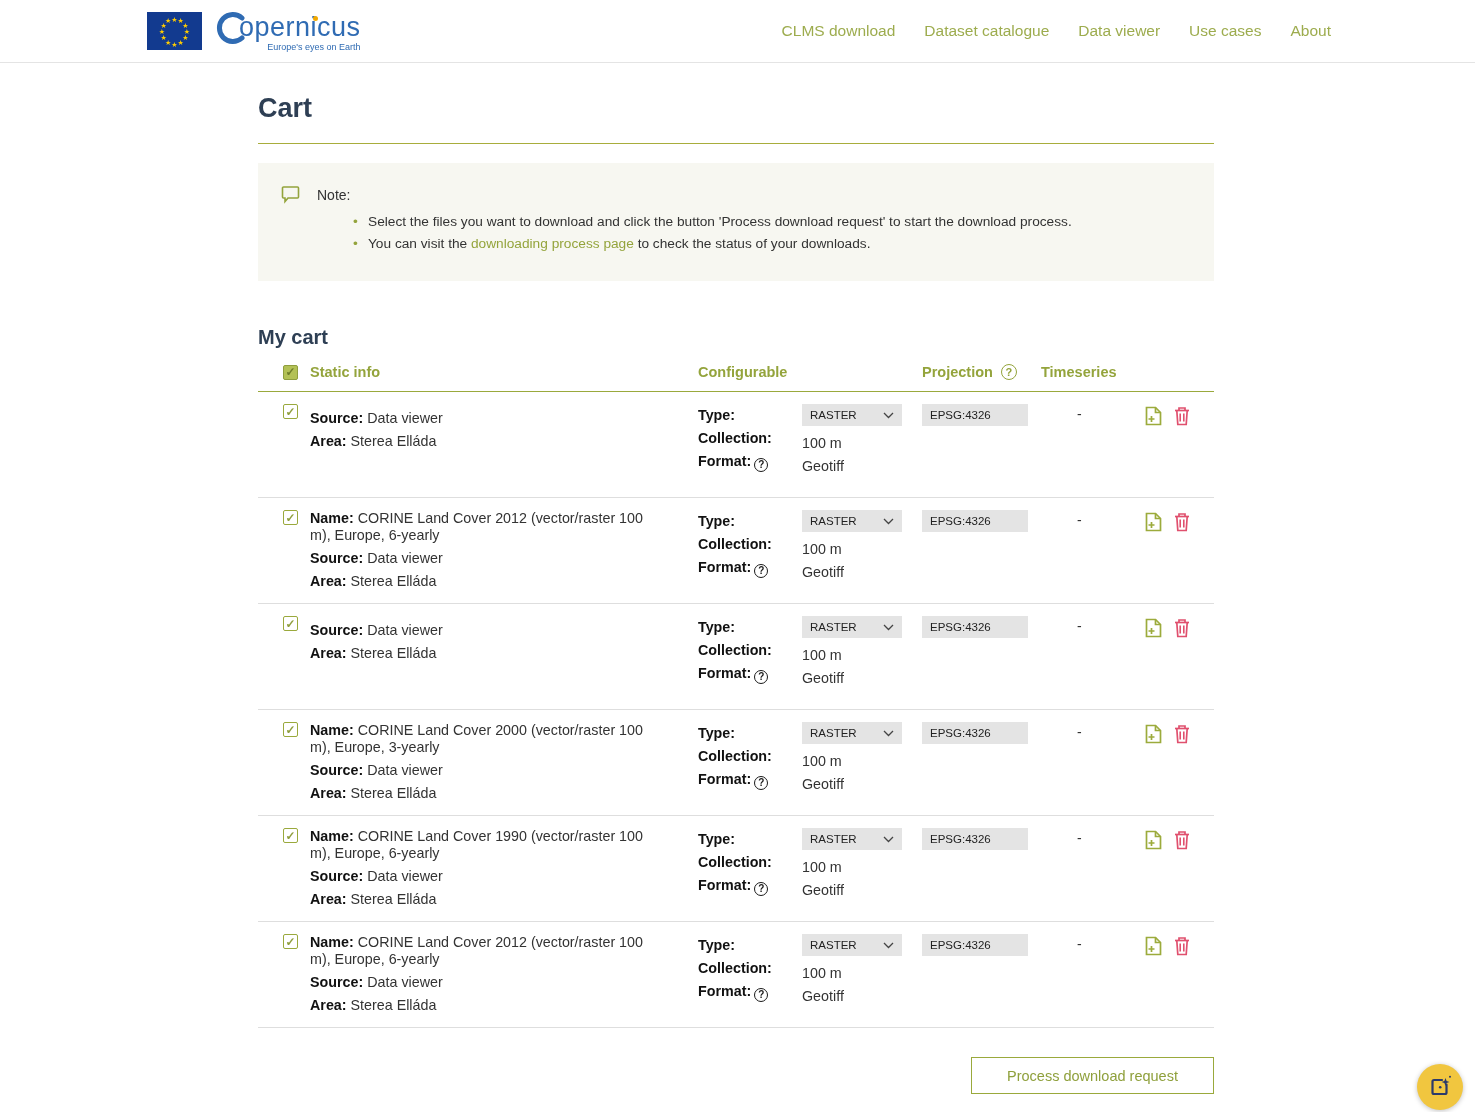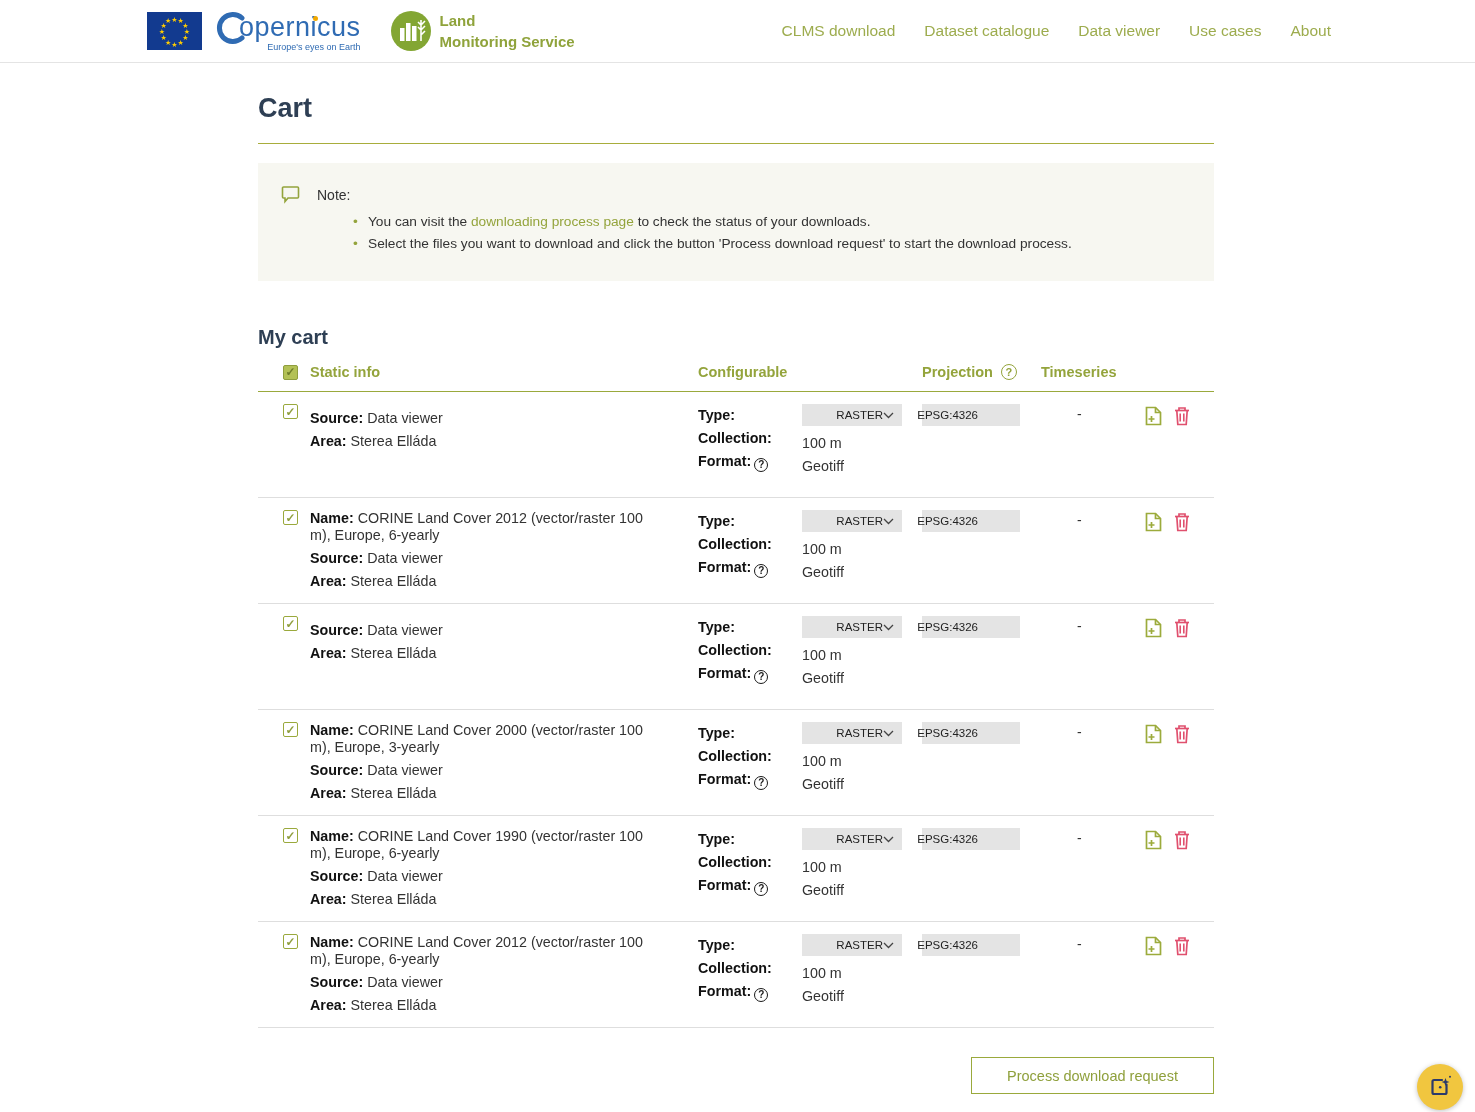--- a/index.html
+++ b/index.html
@@ -45,22 +45,22 @@
   .cb.all .check { color:#6f7d2a; }
 
   .cart-row { display:grid; grid-template-columns:27px 388px 104px 120px 119px 104px auto; padding:12px 0 0 25px; height:106px; border-bottom:1px solid #dedede; align-items:start; }
   .col-static { font-size:14.3px; max-width:352px; }
   .lbl { font-weight:bold; color:#111; }
   .name-line { line-height:17px; }
   .meta-line { margin-top:6px; line-height:17px; }
   .cfg-lbl { font-weight:bold; color:#111; font-size:14.3px; line-height:23px; white-space:nowrap; }
   .qmark { display:inline-flex; width:14px; height:14px; border-radius:50%; border:1.5px solid #1a1a1a; color:#1a1a1a; font-size:10px; font-weight:bold; align-items:center; justify-content:center; margin-left:3px; vertical-align:-2px; cursor:pointer; }
   .qmark.olive { width:16px; height:16px; border-color:#94a43c; color:#94a43c; font-size:11px; }
-  .dropdown { width:100px; height:22px; background:#e4e4e4; display:flex; align-items:center; justify-content:flex-end; padding:0 8px; font-size:11.5px; color:#222; cursor:pointer; }
-  .dd-proj { width:98px;gap:34px; }
+  .dropdown { width:100px; height:22px; background:#e4e4e4; display:flex; align-items:center; justify-content:space-between; padding:0 8px; font-size:11.5px; color:#222; cursor:pointer; }
+  .dd-proj { width:106px;gap:34px; }
   .val { margin-top:9px; font-size:14.3px; }
   .val + .val { margin-top:7px; }
   .ts { font-size:14px; padding-left:36px; padding-top:2px; }
   .row-actions { display:flex; gap:12px; padding-top:2px; }
   .icon-btn { cursor:pointer; display:inline-flex; }
 
   .btn-row { display:flex; justify-content:flex-end; }
   .process-btn { margin-top:29px; width:243px; height:37px; border:1px solid #9aa93c; background:#fff; color:#8fa03c; font-size:14.5px; display:flex; align-items:center; justify-content:center; cursor:pointer; font-family:inherit; }
 
   .fab { position:absolute; left:1417px; top:1064px; width:46px; height:46px; border-radius:50%; background:#f1c63f; display:flex; align-items:center; justify-content:center; box-shadow:0 1px 5px rgba(0,0,0,.25); cursor:pointer; }
@@ -89,33 +89,20 @@
         <span class="cop-row">
           <svg width="30" height="34" viewBox="0 0 30 34">
               <path d="M27 7 A13.5 13.5 0 1 0 27 27" stroke="#2f6bb3" stroke-width="5" fill="none" stroke-linecap="round"></path>
             </svg>
           <span class="cop-text">opernicus</span>
           <span class="cop-dot"></span>
         </span>
         <span class="cop-tagline">Europe's eyes on Earth</span>
       </span>
     </a>
-    <a class="logo-lms">
-      <svg width="40" height="40" viewBox="0 0 40 40">
-        <circle cx="20" cy="20" r="20" fill="#83a633"></circle>
-        <rect x="9" y="17" width="4.5" height="13" fill="#fff"></rect>
-        <rect x="15" y="12" width="4.5" height="18" fill="#fff"></rect>
-        <rect x="21" y="15" width="4.5" height="15" fill="#fff"></rect>
-        <path d="M30 9 v21 M30 14 l4 -4 M30 19 l4 -4 M30 24 l4 -4 M30 14 l-3 -3 M30 19 l-3 -3" stroke="#fff" stroke-width="1.6" fill="none"></path>
-      </svg>
-      <span class="lms-text">
-        <span>Land</span>
-        <span>Monitoring Service</span>
-      </span>
-    </a>
   </div>
   <nav class="main-nav" id="mainNav">
   <a class="nav-item">CLMS download</a>
 
   <a class="nav-item">Dataset catalogue</a>
 
   <a class="nav-item">Data viewer</a>
 
   <a class="nav-item">Use cases</a>
 
@@ -128,22 +115,22 @@
   <hr class="title-rule">
 
   <div class="note-box">
     <div class="note-head">
       <svg width="19" height="19" viewBox="0 0 19 19">
         <path d="M2.5 2 h14 a1 1 0 0 1 1 1 v9 a1 1 0 0 1 -1 1 h-9.5 l-3 3.5 v-3.5 h-1.5 a1 1 0 0 1 -1 -1 v-9 a1 1 0 0 1 1 -1 z" fill="none" stroke="#94a43c" stroke-width="1.6"></path>
       </svg>
       <span class="note-title">Note:</span>
     </div>
     <ul class="note-list">
+      <li><span>Select the files you want to download and click the button 'Process download request' to start the download process.</span></li>
       <li><span>You can visit the </span><span class="link">downloading process page</span><span> to check the status of your downloads.</span></li>
-      <li><span>Select the files you want to download and click the button 'Process download request' to start the download process.</span></li>
     </ul>
   </div>
 
   <h2 class="mycart-title">My cart</h2>
 
   <div class="table-head">
     <span class="cb all">
         <span class="check">✓</span>
       </span>
     <span>Static info</span>

